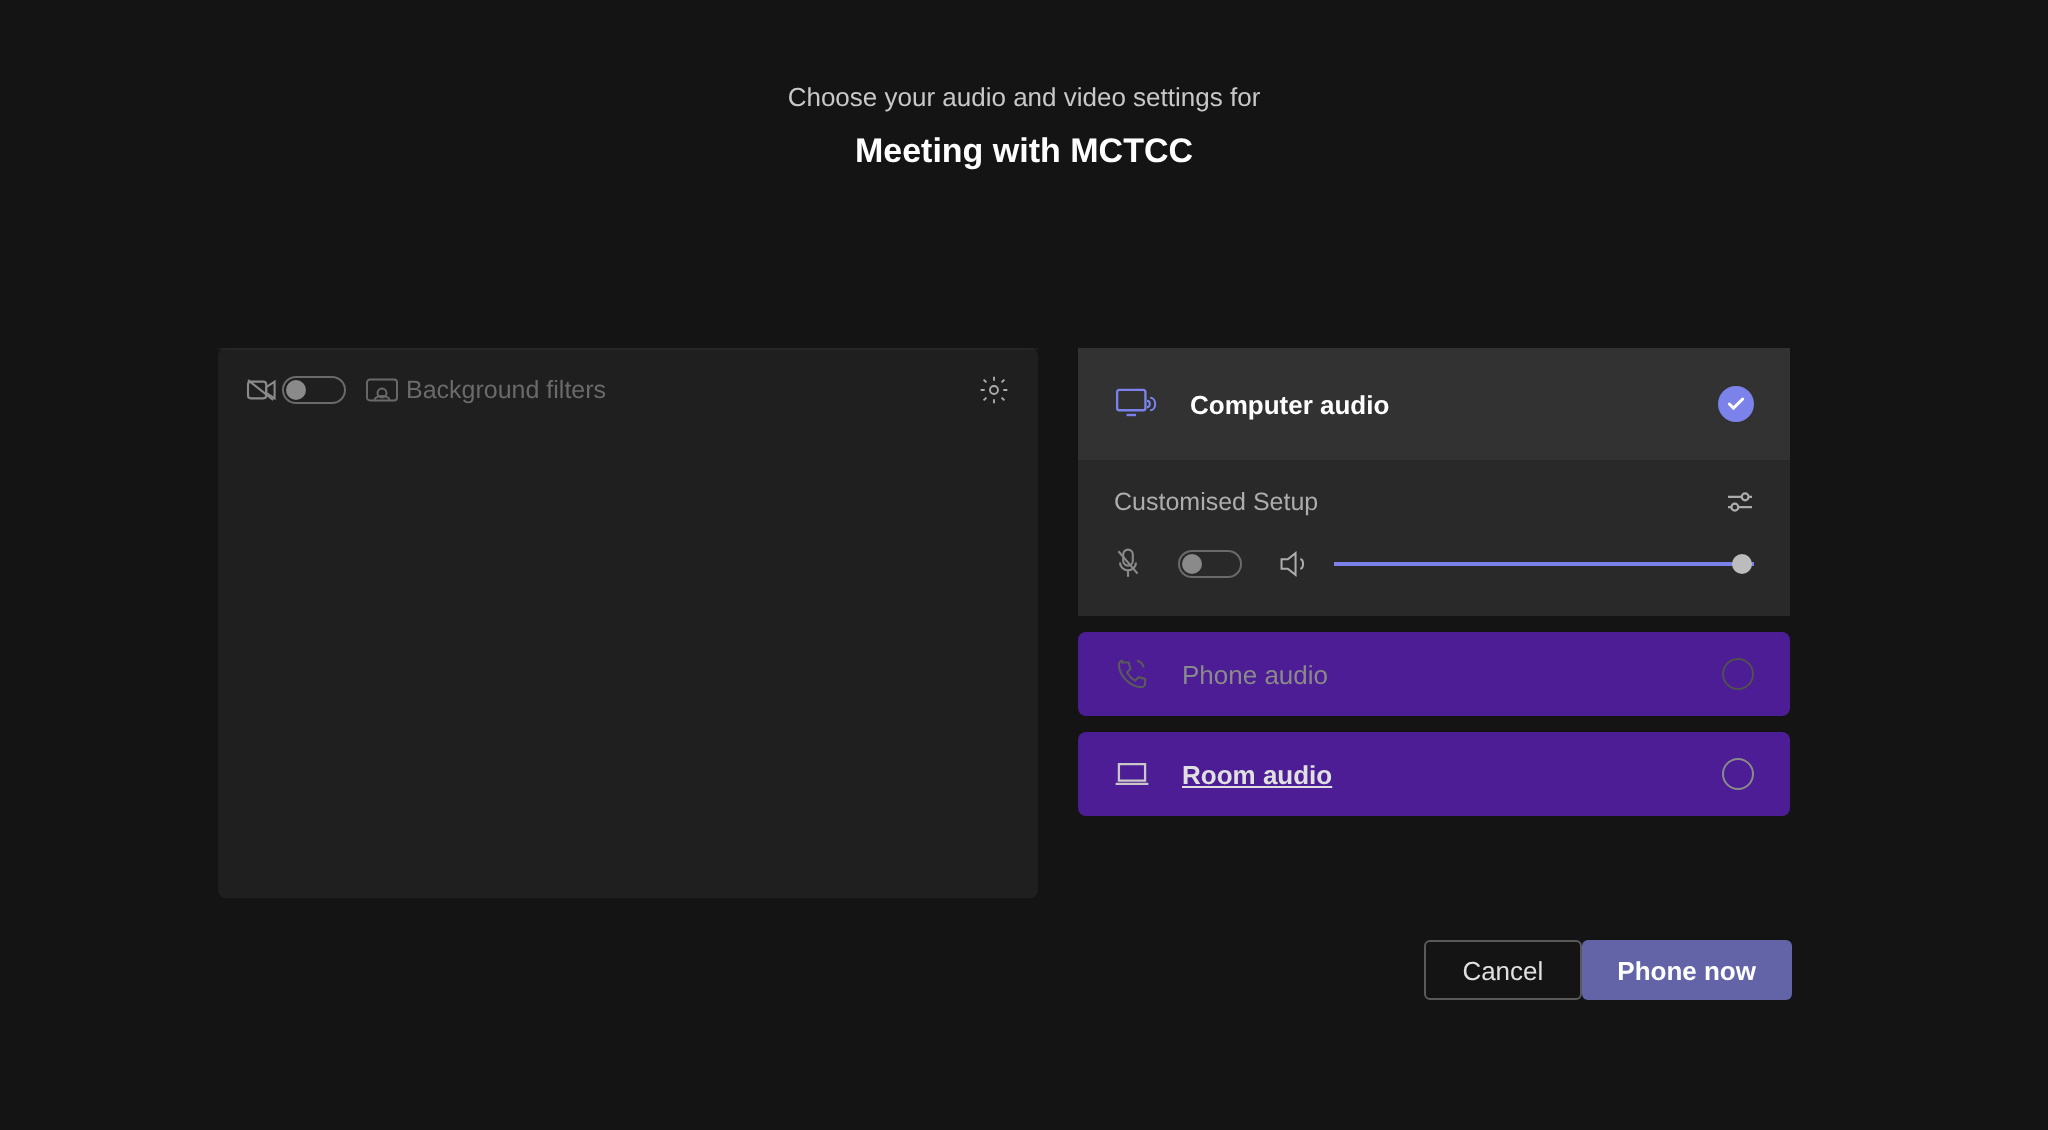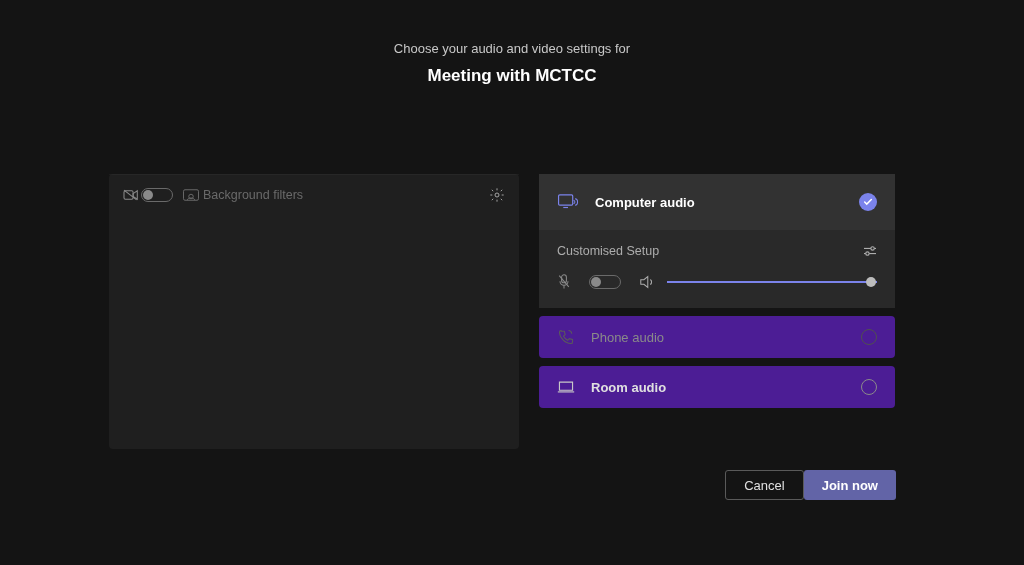--- a/index.html
+++ b/index.html
@@ -319,26 +319,26 @@
         <span class="radio-empty dim"></span>
       </div>
 
       <div class="audio-row" style="border-radius:4px;">
         <span>
           <svg width="18" height="16" viewBox="0 0 22 18" fill="none">
             <path d="M3 3h16v10H3z" stroke="#c8c8c8" stroke-width="1.4"></path>
             <path d="M1 15h20" stroke="#c8c8c8" stroke-width="1.4"></path>
           </svg>
         </span>
-        <span class="label" style="color:#e0e0e0;font-weight:600;">Room audio</span>
+        <span class="label" style="color:#e0e0e0;font-weight:600;text-decoration:underline;">Room audio</span>
         <span class="radio-empty"></span>
       </div>
 
 
     </div>
   </div>
 
   <div class="footer-buttons">
     <button class="btn btn-secondary">Cancel</button>
-    <button class="btn btn-primary">Join now</button>
+    <button class="btn btn-primary">Phone now</button>
   </div>
 
 </div>
 
 </body></html>

